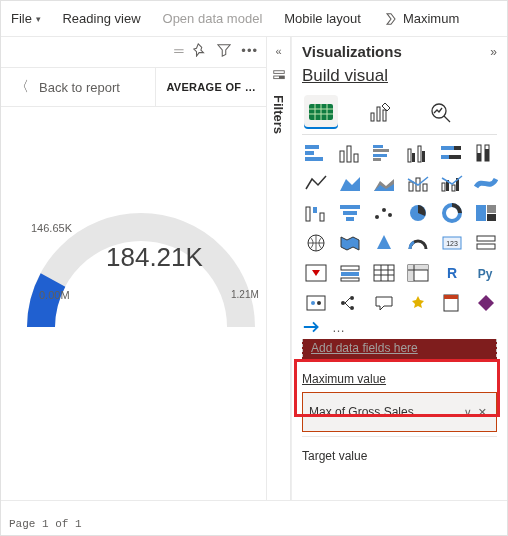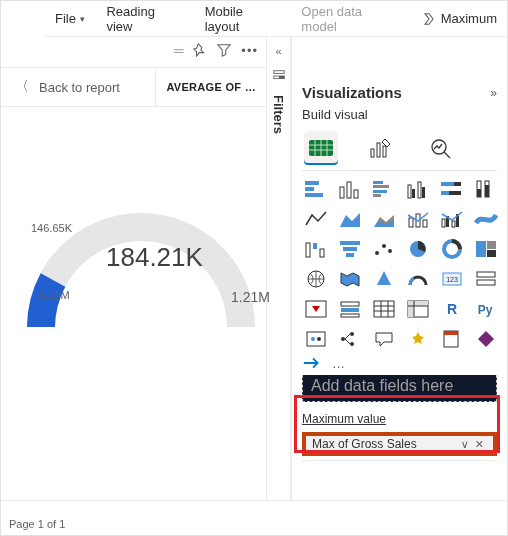--- a/index.html
+++ b/index.html
@@ -1,73 +1,73 @@
 <!DOCTYPE html>
 <html><head>
 <meta charset="utf-8">
 <style>
   * { box-sizing: border-box; }
   html, body { margin:0; padding:0; font-family: "Segoe UI", Arial, sans-serif; font-size:13px; color:#323130; background:#fff; }
   .app { width:508px; height:536px; position:relative; overflow:hidden; border:1px solid #e1e1e1; }
-  .topbar { height:36px; display:flex; align-items:center; padding:0 10px; gap:22px; border-bottom:1px solid #eaeaea; font-size:13px;margin-left:44px; }
+  .topbar { height:36px; display:flex; align-items:center; padding:0 10px; gap:22px; border-bottom:1px solid #eaeaea; font-size:13px; }
   .topbar .disabled { color:#a19f9d; }
   .topbar .item { cursor:pointer; display:flex; align-items:center; gap:4px; }
   .chev { font-size:9px; color:#555; }
   .main { display:flex; height:calc(100% - 54px); }
   .canvas { flex:1; display:flex; flex-direction:column; border-right:1px solid #eaeaea; }
   .vis-toolbar { height:26px; display:flex; align-items:center; justify-content:flex-end; gap:10px; padding:0 8px; color:#605e5c; margin-bottom:4px;}
   .vis-toolbar svg { width:14px; height:14px; }
   .header-row { display:flex; align-items:center; border-bottom:1px solid #eaeaea; border-top:1px solid #eaeaea; height:40px; }
   .back { flex:1; display:flex; align-items:center; gap:10px; padding-left:14px; color:#605e5c; }
   .title-cell { border-left:1px solid #eaeaea; padding:0 10px; font-size:11px; letter-spacing:0.3px; color:#252423; height:100%; display:flex; align-items:center; font-weight:600;}
   .gauge-area { flex:1; position:relative; }
   .gauge-svg { position:absolute; left:0; top:60px; width:280px; height:200px; }
   .gmin { position:absolute; left:6px; top:115px; font-size:11px; color:#605e5c;margin-left:24px; }
   .gval { position:absolute; left:105px; top:135px; font-size:26px; font-weight:400; color:#404040; }
   .gzero { position:absolute; left:38px; top:182px; font-size:11px; color:#605e5c; }
-  .gmax { position:absolute; left:230px; top:182px; font-size:14px; color:#605e5c; }
+  .gmax { position:absolute; left:230px; top:182px; font-size:10px; color:#605e5c; }
   .filters-rail { width:24px; border-right:1px solid #eaeaea; display:flex; flex-direction:column; align-items:center; padding-top:8px; gap:12px; }
   .filters-label { writing-mode:vertical-rl; font-size:13px; font-weight:600; color:#323130; }
   .viz-pane { width:216px; display:flex; flex-direction:column; overflow:hidden; border-left:1px solid #eee;}
-  .viz-head { display:flex; align-items:center; justify-content:space-between; padding:6px 10px 4px 10px;margin-top:41px; }
+  .viz-head { display:flex; align-items:center; justify-content:space-between; padding:6px 10px 4px 10px; }
   .viz-head h3 { margin:0; font-size:15px; font-weight:600; }
-  .build-row { padding:2px 10px 6px 10px; font-size:13px; color:#323130; }
+  .build-row { padding:2px 10px 6px 10px; font-size:17px; color:#323130;text-decoration:underline; }
   .tabs { display:flex; gap:26px; padding:0 12px 0 12px; align-items:center; height:40px;}
   .tab { width:34px; height:34px; display:flex; align-items:center; justify-content:center; border-radius:4px;}
   .tab.active { background:#f3f2f1; box-shadow:inset 0 -2px 0 #0078d4; }
   .divider { height:1px; background:#e1e1e1; margin:2px 10px 6px 10px; }
   .gallery { display:grid; grid-template-columns:repeat(6,28px); gap:6px 6px; padding:0 10px; }
   .gallery .cell { width:28px; height:24px; display:flex; align-items:center; justify-content:center; }
   .gallery svg { width:24px; height:20px; }
   .more-row { padding:4px 10px; display:flex; align-items:center; gap:8px; color:#605e5c;}
-  .field-well { margin:4px 10px; border:1px dashed #c8c6c4; background:#0f172a; color:#a19f9d; font-size:16px; padding:6px 8px;}
+  .field-well { margin:4px 10px; border:1px dashed #c8c6c4; background:#7f1d1d; color:#a19f9d; font-size:12px; padding:6px 8px;text-decoration:underline;}
   .highlight-box { position:absolute; border:3px solid #e3242b; pointer-events:none; }
   .max-section { padding:6px 10px 2px 10px; font-size:12px; color:#323130;text-decoration:underline; }
-  .chip { margin:4px 10px; border:4px solid #c2410c; background:#f3f2f1; height:24px; display:flex; align-items:center; padding:0 6px; font-size:12px; }
+  .chip { margin:4px 10px; border:1px solid #c2410c; background:#f3f2f1; height:40px; display:flex; align-items:center; padding:0 6px; font-size:12px; }
   .chip .spacer { flex:1; }
   .chip .ctl { color:#605e5c; padding:0 3px; font-size:11px;}
   .target-label { padding:8px 10px 0 10px; font-size:12px; color:#323130;}
   .divider2 { height:1px; background:#e8e8e8; margin:4px 10px; }
-  .statusbar { position:absolute; bottom:0; left:0; right:0; height:28px; border-top:1px solid #eaeaea; font-size:11px; color:#605e5c; padding:17px 8px; background:#fff;}
+  .statusbar { position:absolute; bottom:0; left:0; right:0; height:28px; border-top:1px solid #eaeaea; font-size:11px; color:#605e5c; padding:17px 8px; background:#fff;font-family:Liberation Mono, monospace;}
   .copilot-ico { width:16px; height:16px; }
   .dots{letter-spacing:1px;}
 </style>
 </head>
 <body>
 
 <div class="app">
 
   <div class="topbar">
     <div class="item">
       <span>File</span>
       <span class="chev">▾</span>
     </div>
     <div class="item">Reading view</div>
+    <div class="item disabled">Open data model</div>
     <div class="item">Mobile layout</div>
-    <div class="item disabled">Open data model</div>
     <div class="item">
       <svg class="copilot-ico" viewBox="0 0 24 24">
           <path fill="none" stroke="#605e5c" stroke-width="1.6" d="M6 4h6l6 8-6 8H6l6-8z"></path>
         </svg>
       <span>Maximum</span>
     </div>
   </div>
 
   <div class="main">
 
@@ -403,20 +403,21 @@
       <div style="position:relative;">
         <div class="field-well" style="margin-top:0;border-top:none;padding-top:2px;">Add data fields here</div>
         <div class="max-section">Maximum value</div>
         <div class="chip">
           <span>Max of Gross Sales</span>
           <span class="spacer"></span>
           <span class="ctl">∨</span>
           <span class="ctl">✕</span>
         </div>
         <div class="divider2"></div>
+        <div class="target-label">Target value</div>
         <div class="highlight-box" style="left:2px;top:20px;width:206px;height:58px;"></div>
       </div>
     </div>
   </div>
 
   <div class="statusbar">
     <span>Page 1 of 1</span>
   </div>
 </div>
 

